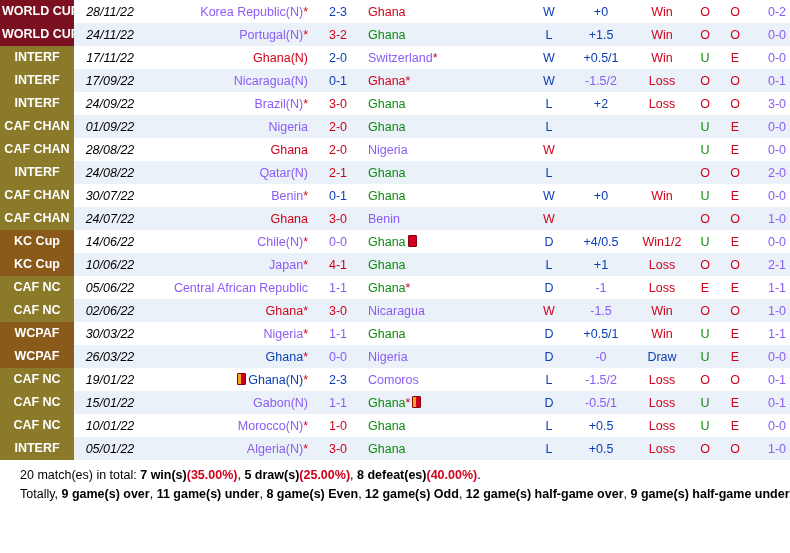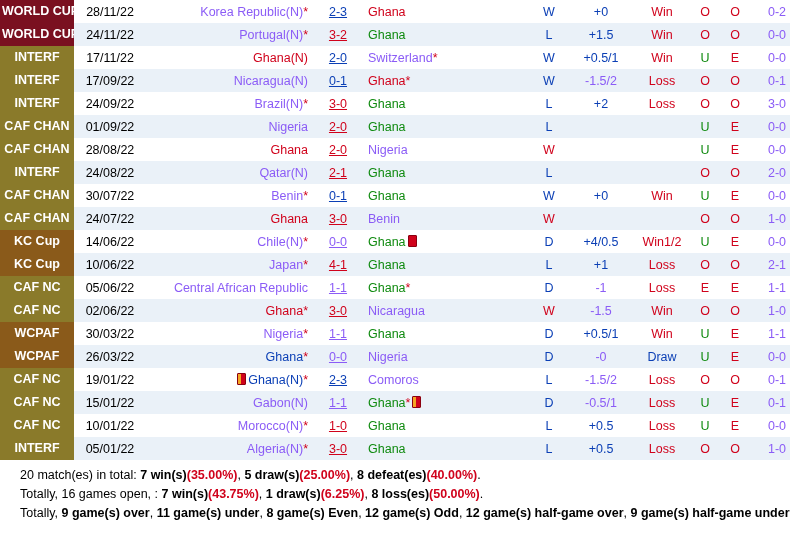--- a/index.html
+++ b/index.html
@@ -17,23 +17,23 @@
   }
   table.matches td{
     height:23px;
     padding:0 2px;
     white-space:nowrap;
     overflow:hidden;
     font-size:12.5px;
   }
   
   .c-comp{width:70px;}
-  .c-date{width:68px;}
+  .c-date{width:68px;font-style:italic;}
   .c-home{width:160px;}
-  .c-score{width:52px;text-decoration:underline;}
+  .c-score{width:52px;}
   .c-away{width:160px;}
   .c-res{width:34px;}
   .c-hand{width:62px;}
   .c-hres{width:52px;}
   .c-o1{width:26px;}
   .c-o2{width:26px;}
   .c-ou{width:50px;}
 
   .comp{
     color:#ffffff;
@@ -347,18 +347,15 @@
         <td class="c-ou ctr dark">1-0</td>
       </tr>
     </tbody>
 </table>
 
 <div class="summary">
   <div>
     <span>20 match(es) in total: </span><span class="bold">7 win(s)</span><span class="red bold">(35.00%)</span><span>, </span><span class="bold">5 draw(s)</span><span class="red bold">(25.00%)</span><span>, </span><span class="bold">8 defeat(es)</span><span class="red bold">(40.00%)</span><span>.</span>
   </div>
   <div>
-    <span>Totally, 16 games open, : </span><span class="bold">7 win(s)</span><span class="red bold">(43.75%)</span><span>, </span><span class="bold">1 draw(s)</span><span class="red bold">(6.25%)</span><span>, </span><span class="bold">8 loss(es)</span><span class="red bold">(50.00%)</span><span>.</span>
-  </div>
-  <div>
     <span>Totally, </span><span class="bold">9 game(s) over</span><span>, </span><span class="bold">11 game(s) under</span><span>, </span><span class="bold">8 game(s) Even</span><span>, </span><span class="bold">12 game(s) Odd</span><span>, </span><span class="bold">12 game(s) half-game over</span><span>, </span><span class="bold">9 game(s) half-game under</span>
   </div>
 </div>
 
 </body></html>

